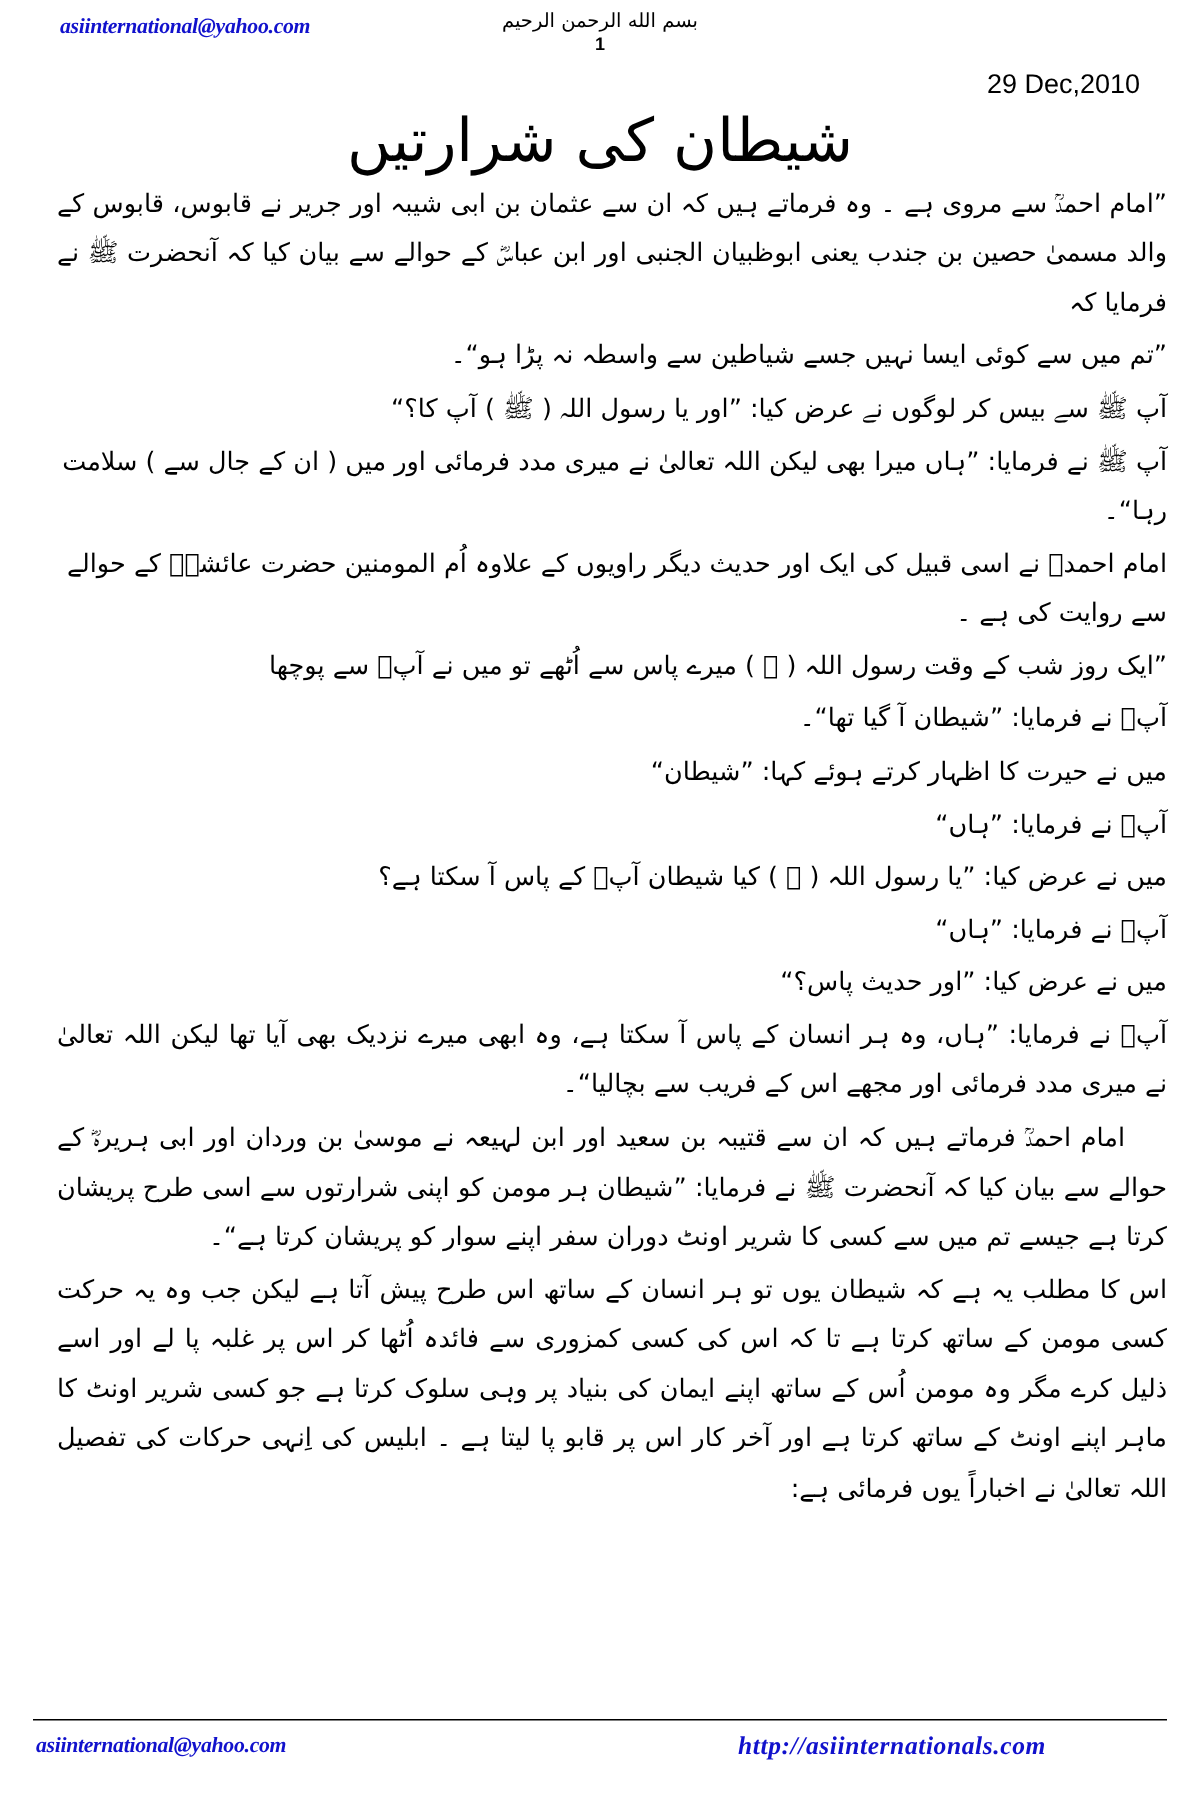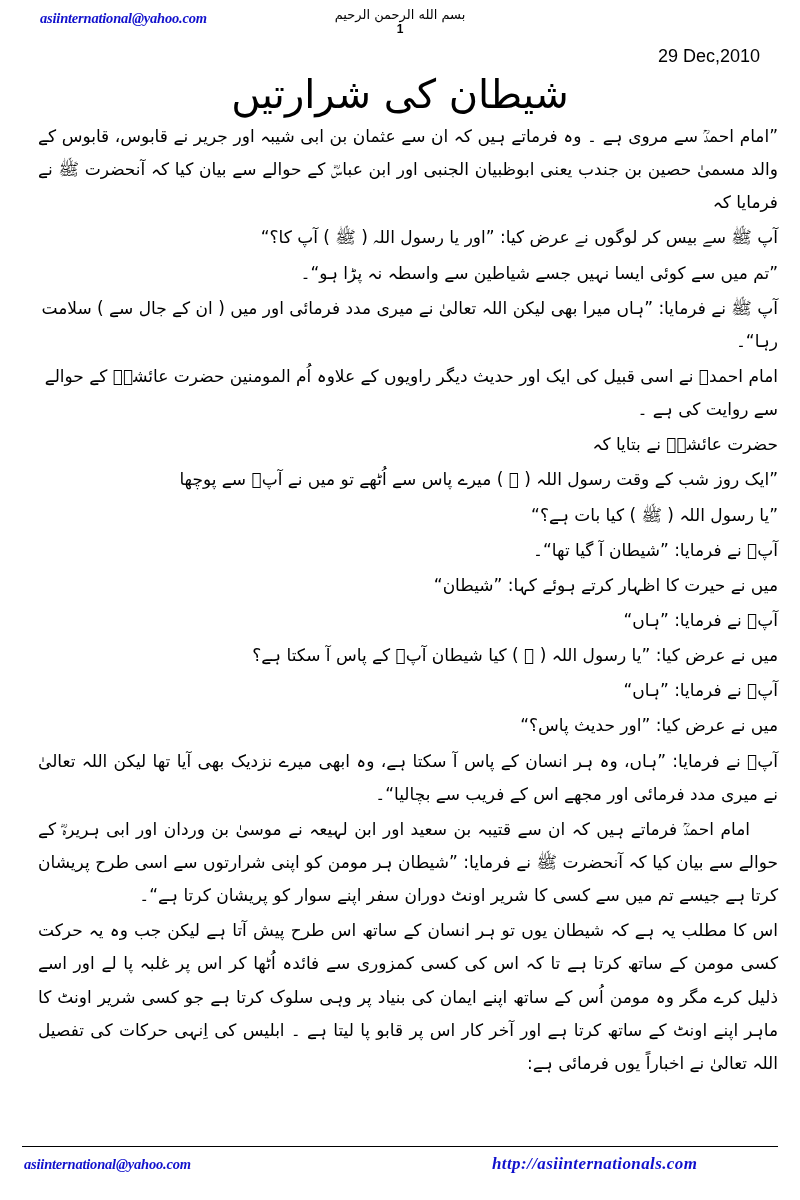--- a/index.html
+++ b/index.html
@@ -177,27 +177,25 @@
 
     <div class="hdr-pageno">1</div>
 
     <div class="hdr-date">29 Dec,2010</div>
 
     <h1 class="doc-title">شیطان کی شرارتیں</h1>
   </div>
 
   <div class="body-area">
     <p class="para">”امام احمدؒ سے مروی ہے ۔ وہ فرماتے ہیں کہ ان سے عثمان بن ابی شیبہ اور جریر نے قابوس، قابوس کے والد مسمیٰ حصین بن جندب یعنی ابوظبیان الجنبی اور ابن عباسؓ کے حوالے سے بیان کیا کہ آنحضرت ﷺ نے فرمایا کہ</p>
+    <p class="line-right">”تم میں سے کوئی ایسا نہیں جسے شیاطین سے واسطہ نہ پڑا ہو“۔</p>
     <p class="line-right">آپ ﷺ سے بیس کر لوگوں نے عرض کیا:  ”اور یا رسول اللہ ( ﷺ ) آپ کا؟“</p>
-    <p class="line-right">”تم میں سے کوئی ایسا نہیں جسے شیاطین سے واسطہ نہ پڑا ہو“۔</p>
     <p class="line-right">آپ ﷺ نے فرمایا:  ”ہاں میرا بھی لیکن اللہ تعالیٰ نے میری مدد فرمائی اور میں ( ان کے جال سے ) سلامت رہا“۔</p>
     <p class="line-right">امام احمدؒ نے اسی قبیل کی ایک اور حدیث دیگر راویوں کے علاوہ اُم المومنین حضرت عائشہؓ کے حوالے سے روایت کی ہے ۔</p>
-    <p class="line-right">حضرت عائشہؓ نے بتایا کہ</p>
     <p class="line-right">”ایک روز شب کے وقت رسول اللہ ( ﷺ ) میرے پاس سے اُٹھے تو میں نے آپؐ سے پوچھا</p>
-    <p class="line-right">”یا رسول اللہ ( ﷺ ) کیا بات ہے؟“</p>
     <p class="line-right">آپؐ نے فرمایا:  ”شیطان آ گیا تھا“۔</p>
     <p class="line-right">میں نے حیرت کا اظہار کرتے ہوئے کہا: ”شیطان“</p>
     <p class="line-right">آپؐ نے فرمایا:  ”ہاں“</p>
     <p class="line-right">میں نے عرض کیا: ”یا رسول اللہ  ( ﷺ ) کیا شیطان آپؐ کے پاس آ سکتا ہے؟</p>
     <p class="line-right">آپؐ نے فرمایا:  ”ہاں“</p>
     <p class="line-right">میں نے عرض کیا:  ”اور حدیث پاس؟“</p>
     <p class="para">آپؐ نے فرمایا:   ”ہاں،  وہ ہر انسان کے پاس آ سکتا ہے، وہ ابھی میرے نزدیک بھی آیا تھا لیکن اللہ تعالیٰ نے میری مدد فرمائی اور مجھے اس کے فریب سے بچالیا“۔</p>
     <p class="para indent">امام احمدؒ فرماتے ہیں کہ ان سے قتیبہ بن سعید اور ابن لہیعہ نے موسیٰ بن وردان اور ابی ہریرہؓ کے حوالے سے بیان کیا کہ آنحضرت  ﷺ نے فرمایا:   ”شیطان ہر مومن کو اپنی شرارتوں سے اسی طرح پریشان کرتا ہے جیسے تم میں سے کسی کا شریر اونٹ دوران سفر اپنے سوار کو پریشان کرتا ہے“۔</p>
     <p class="para">اس کا مطلب یہ ہے کہ شیطان یوں تو ہر انسان کے ساتھ اس طرح پیش آتا ہے لیکن جب وہ یہ حرکت کسی مومن کے ساتھ کرتا ہے تا کہ اس کی کسی کمزوری سے فائدہ اُٹھا کر اس پر غلبہ پا لے اور اسے ذلیل کرے مگر وہ مومن اُس کے ساتھ اپنے ایمان کی بنیاد پر وہی سلوک کرتا ہے جو کسی شریر اونٹ کا ماہر اپنے اونٹ کے ساتھ کرتا ہے اور آخر کار اس پر قابو پا لیتا ہے ۔ ابلیس کی اِنہی حرکات کی تفصیل اللہ تعالیٰ نے اخباراً یوں فرمائی ہے:</p>
   </div>

